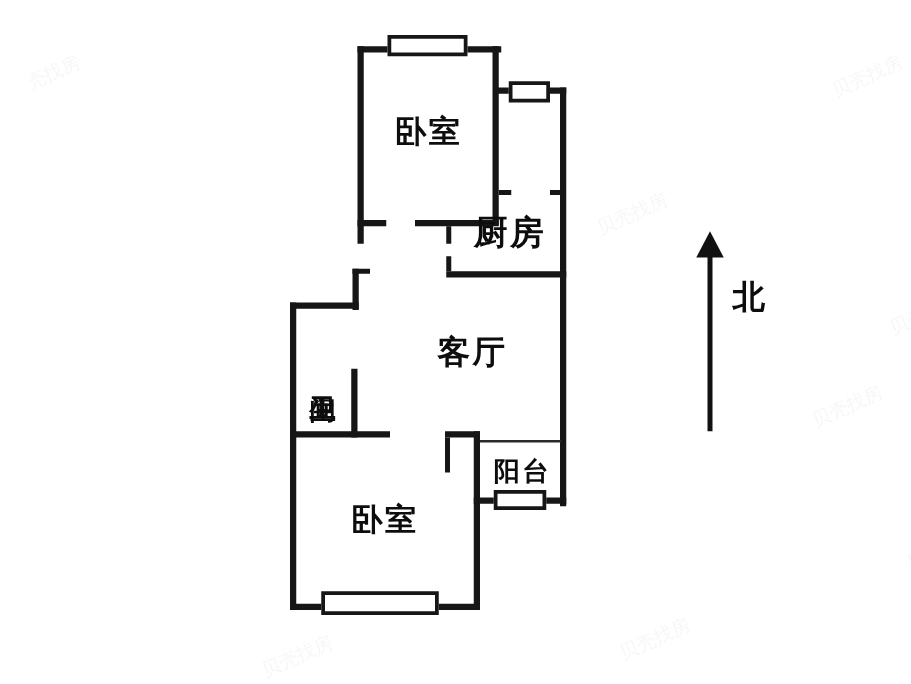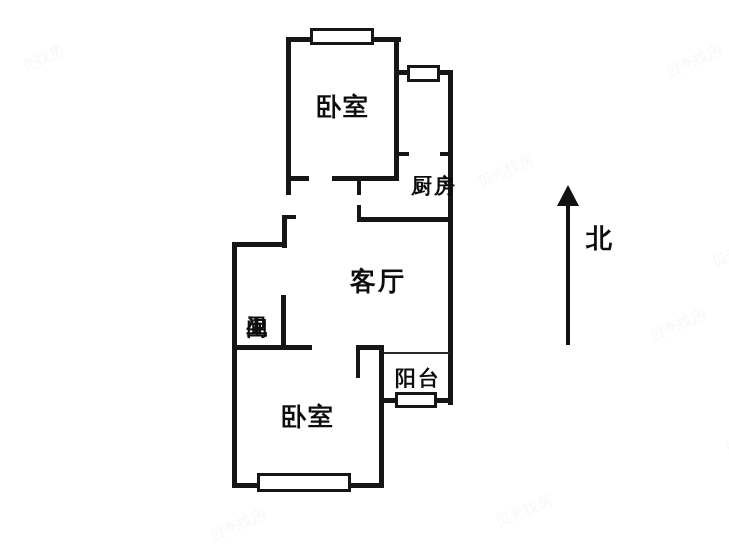--- a/index.html
+++ b/index.html
@@ -113,21 +113,21 @@
       <div class="thin-line" style="left: 360px; top: 352px; width: 65px; height: 2px;"></div>
     </div>
   <div class="layer" id="window-layer">
       <div class="window-rect" style="left: 286px; top: 28px; width: 64px; height: 17px;"></div>
       <div class="window-rect" style="left: 383px; top: 65px; width: 33px; height: 17px;"></div>
       <div class="window-rect" style="left: 371px; top: 392px; width: 42px; height: 16px;"></div>
       <div class="window-rect" style="left: 233px; top: 473px; width: 94px; height: 19px;"></div>
     </div>
   <div class="layer" id="label-layer">
       <div class="room-label" style="left: 319px; top: 106px; font-size: 25px;">卧室</div>
-      <div class="room-label" style="left: 410px; top: 186px; font-size: 21px;">厨房</div>
+      <div class="room-label" style="left: 384px; top: 186px; font-size: 27px;">厨房</div>
       <div class="room-label" style="left: 354px; top: 282px; font-size: 26px;">客厅</div>
       <div class="room-label vertical" style="left: 233px; top: 300px; font-size: 21px;">卫生间</div>
       <div class="room-label" style="left: 394px; top: 378px; font-size: 21px;">阳台</div>
       <div class="room-label" style="left: 284px; top: 416px; font-size: 25px;">卧室</div>
     </div>
   <div class="layer" id="compass-layer">
     <div class="compass-shaft" id="compass-shaft" style="left: 542px; top: 200px; width: 4px; height: 145px;"></div>
     <div class="compass-head" id="compass-head" style="left: 533px; top: 185px;"></div>
     <div class="compass-label" id="compass-label" style="left: 562px; top: 238px; font-size: 26px;">北</div>
   </div>

